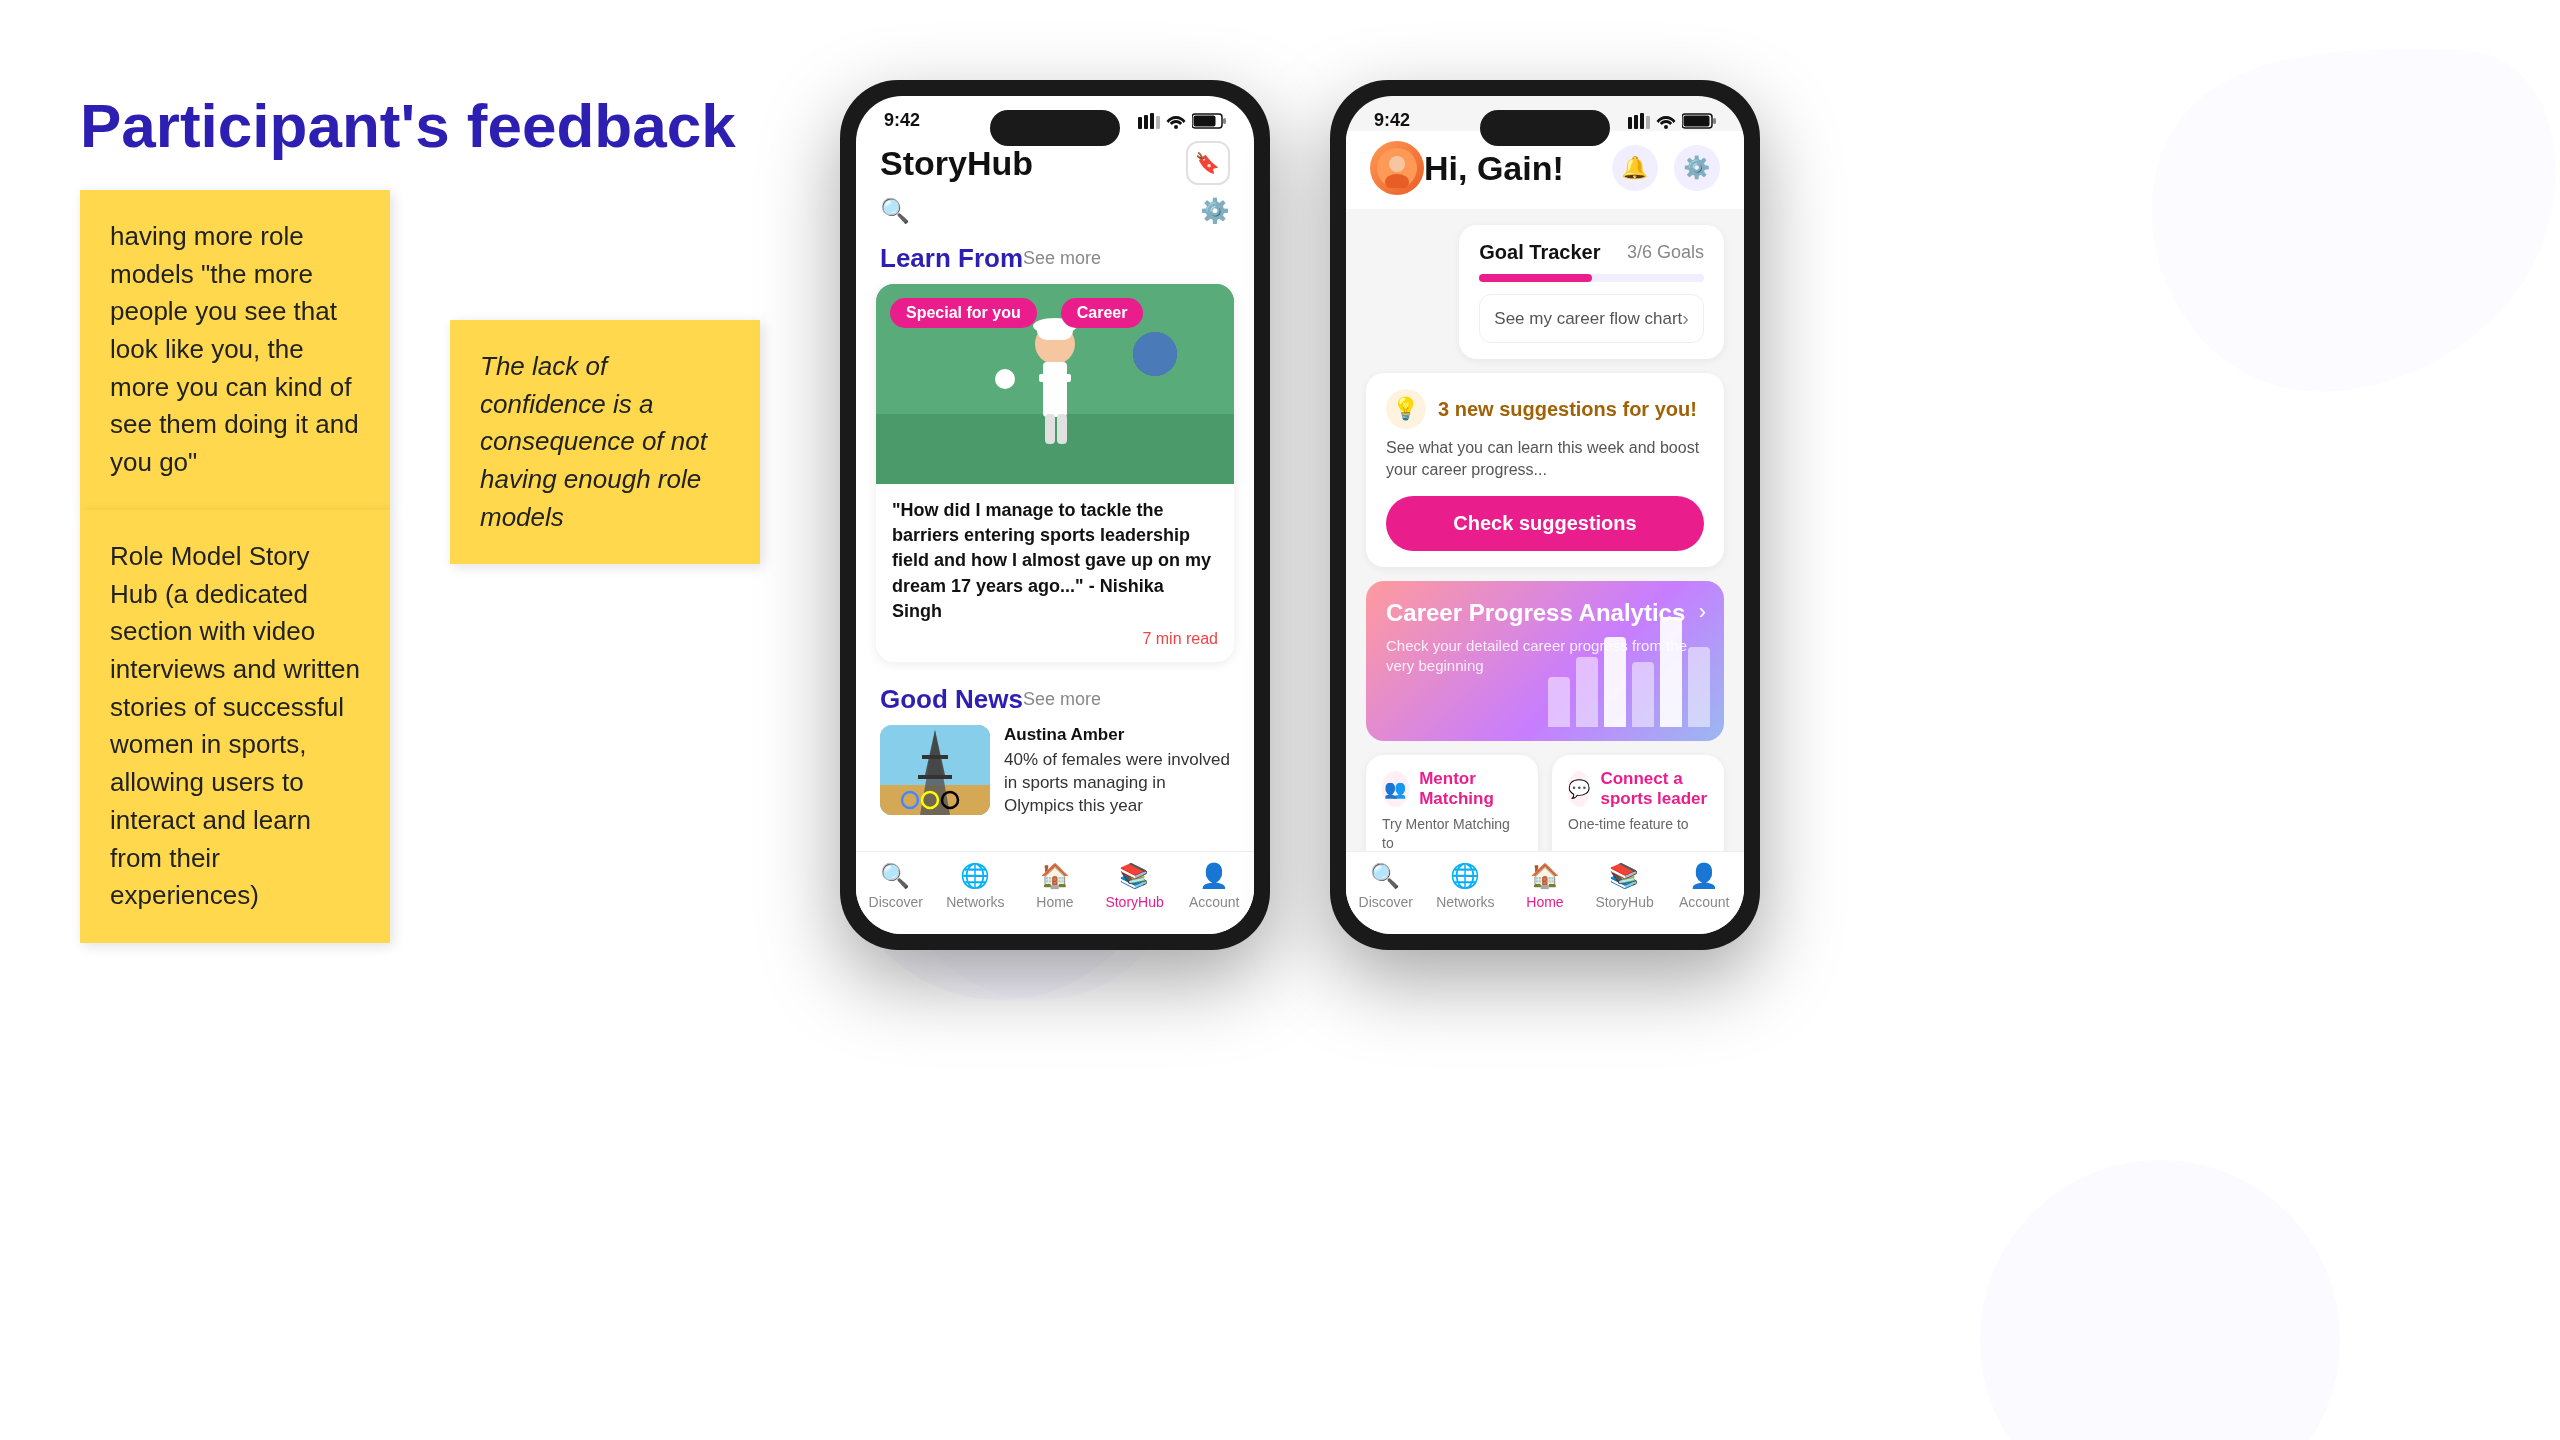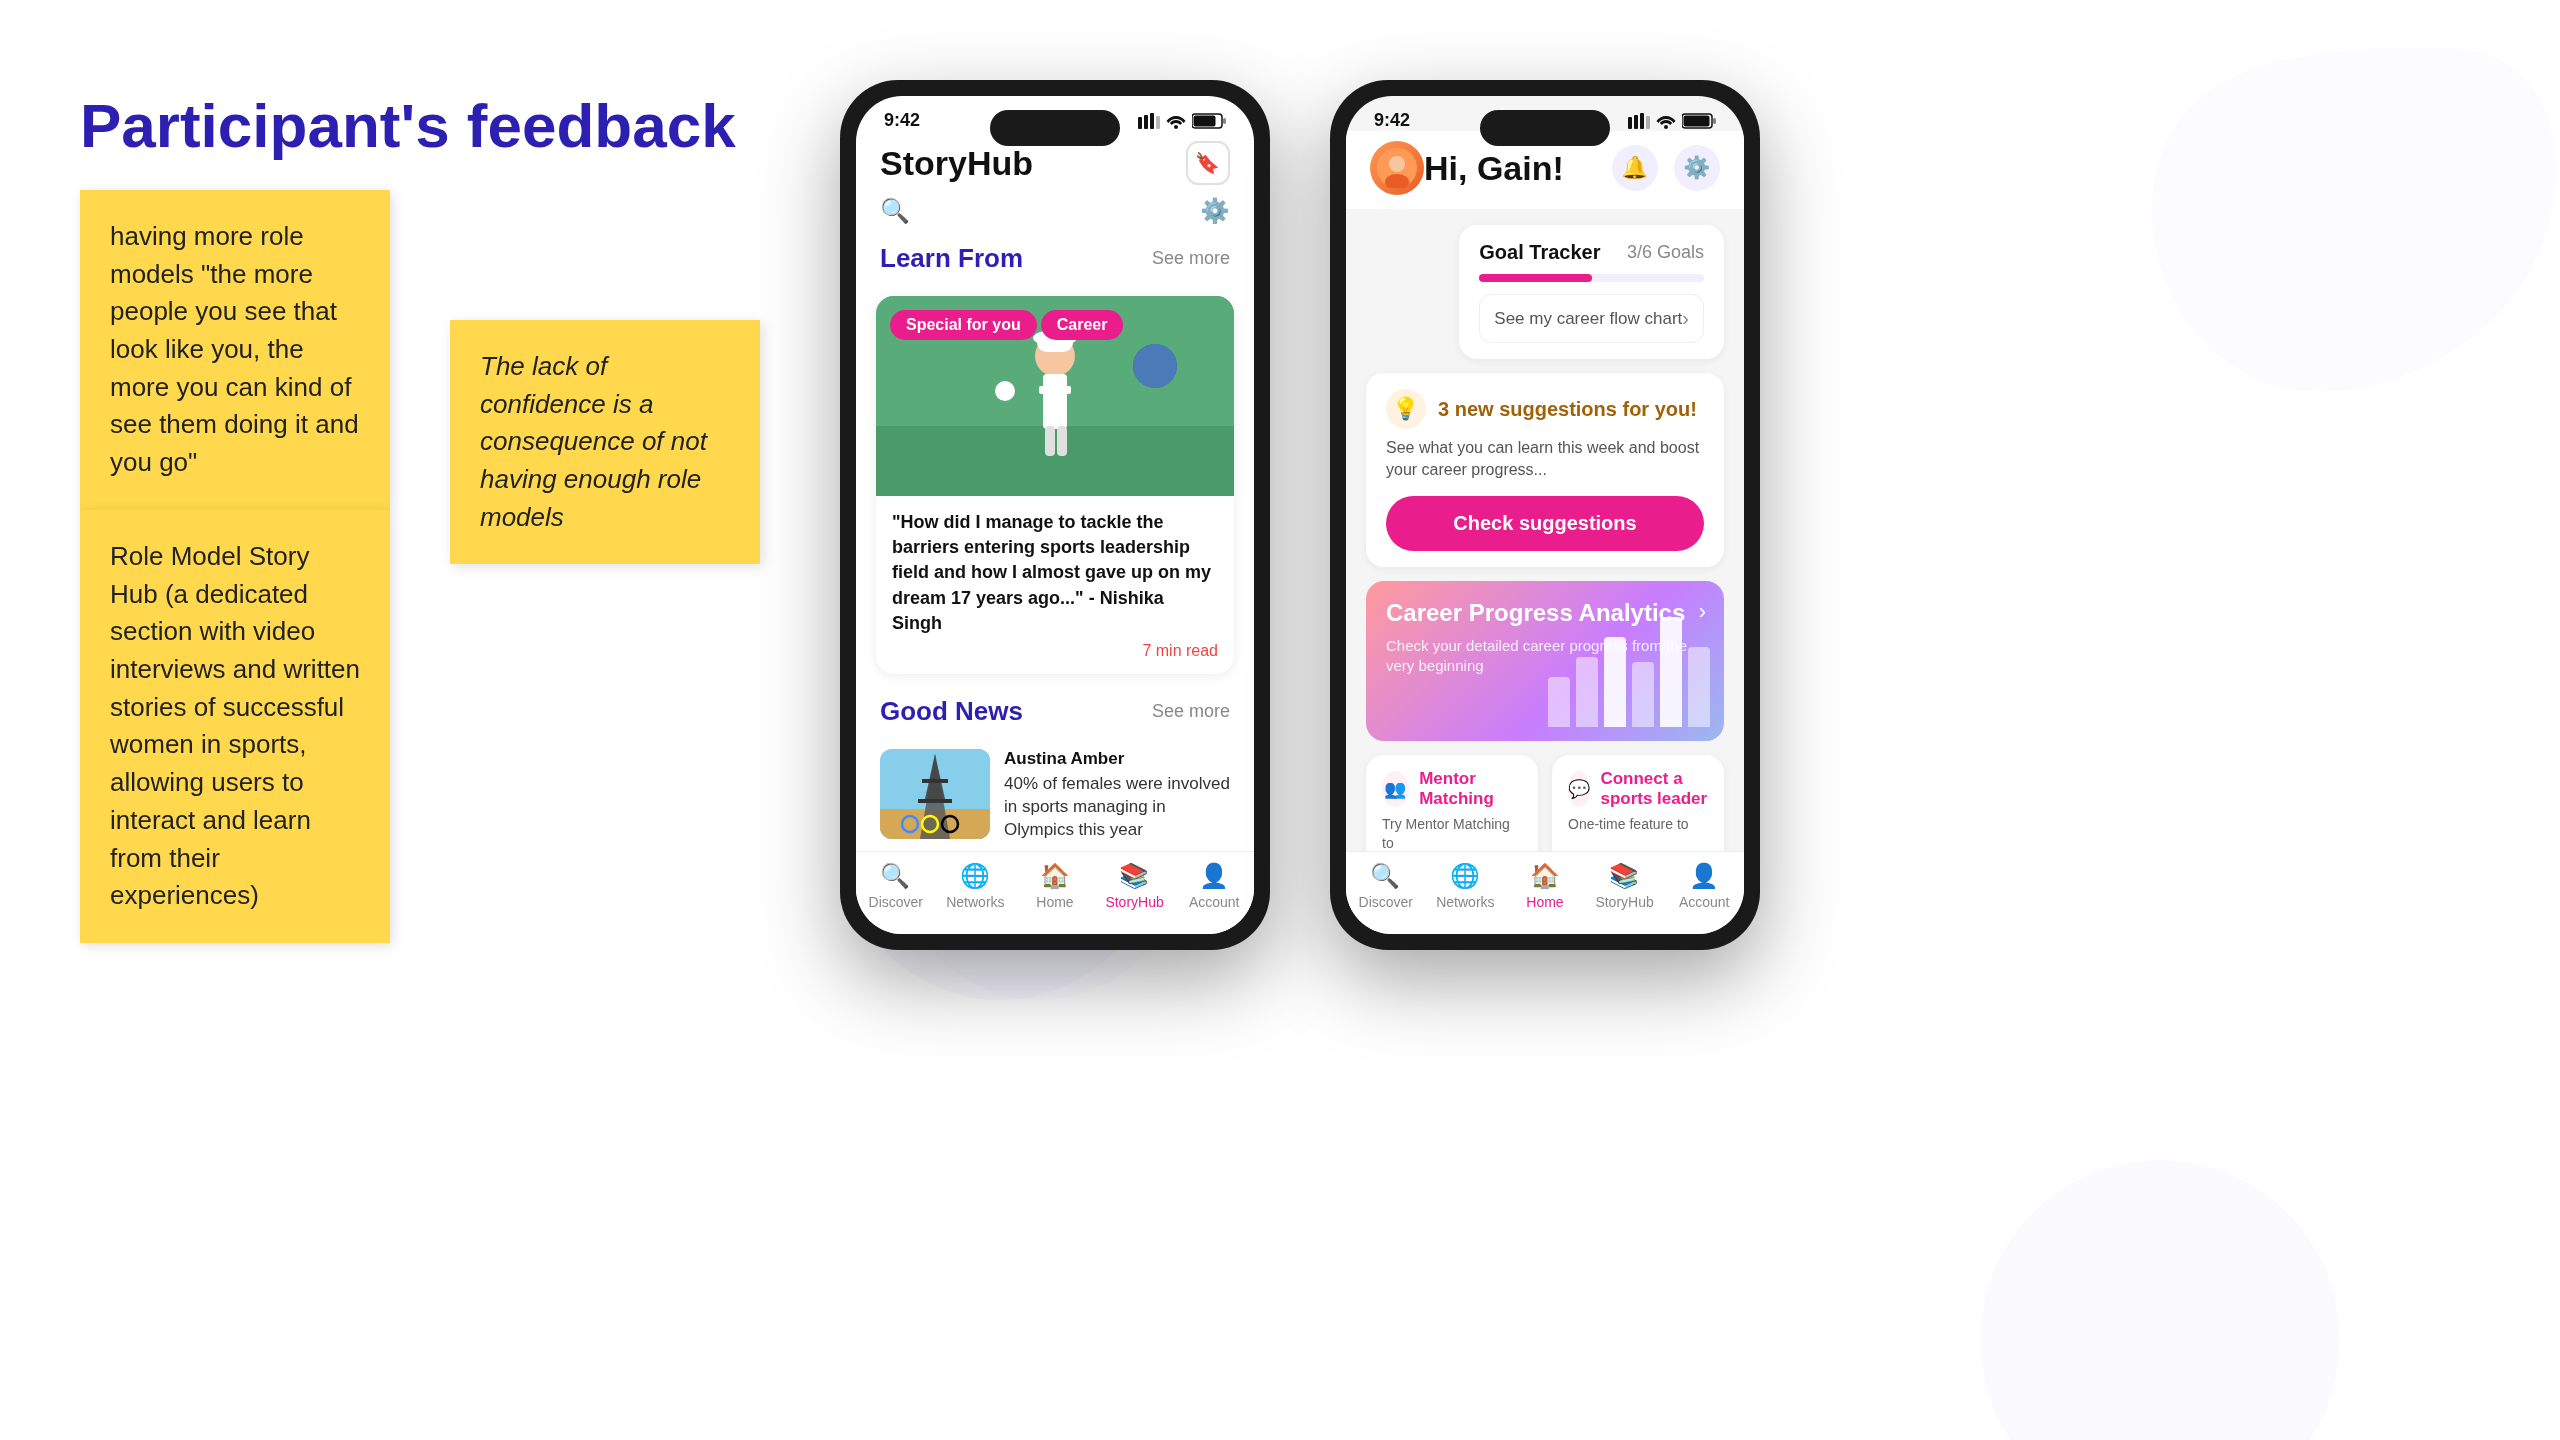--- a/index.html
+++ b/index.html
@@ -150,23 +150,23 @@
 
     .search-bar {
       display: flex;
       justify-content: space-between;
       align-items: center;
       padding: 4px 24px 10px;
     }
 
     .section-header {
       display: flex;
-      justify-content: space-between;
-      align-items: center;
-      padding: 8px 24px 22px;
+      justify-content: flex-start;
+      align-items: center;
+      padding: 8px 24px 10px;
     }
 
     .section-title {
       font-size: 26px;
       font-weight: 700;
       color: #2d1fb1;
     }
 
     .see-more {
       font-size: 18px;
@@ -190,21 +190,21 @@
       align-items: center;
       justify-content: center;
       overflow: hidden;
     }
 
     .story-tags {
       position: absolute;
       top: 14px;
       left: 14px;
       display: flex;
-      gap: 4px;
+      gap: 24px;
     }
 
     .tag {
       padding: 6px 16px;
       border-radius: 20px;
       font-size: 16px;
       font-weight: 600;
       color: white;
     }
 

